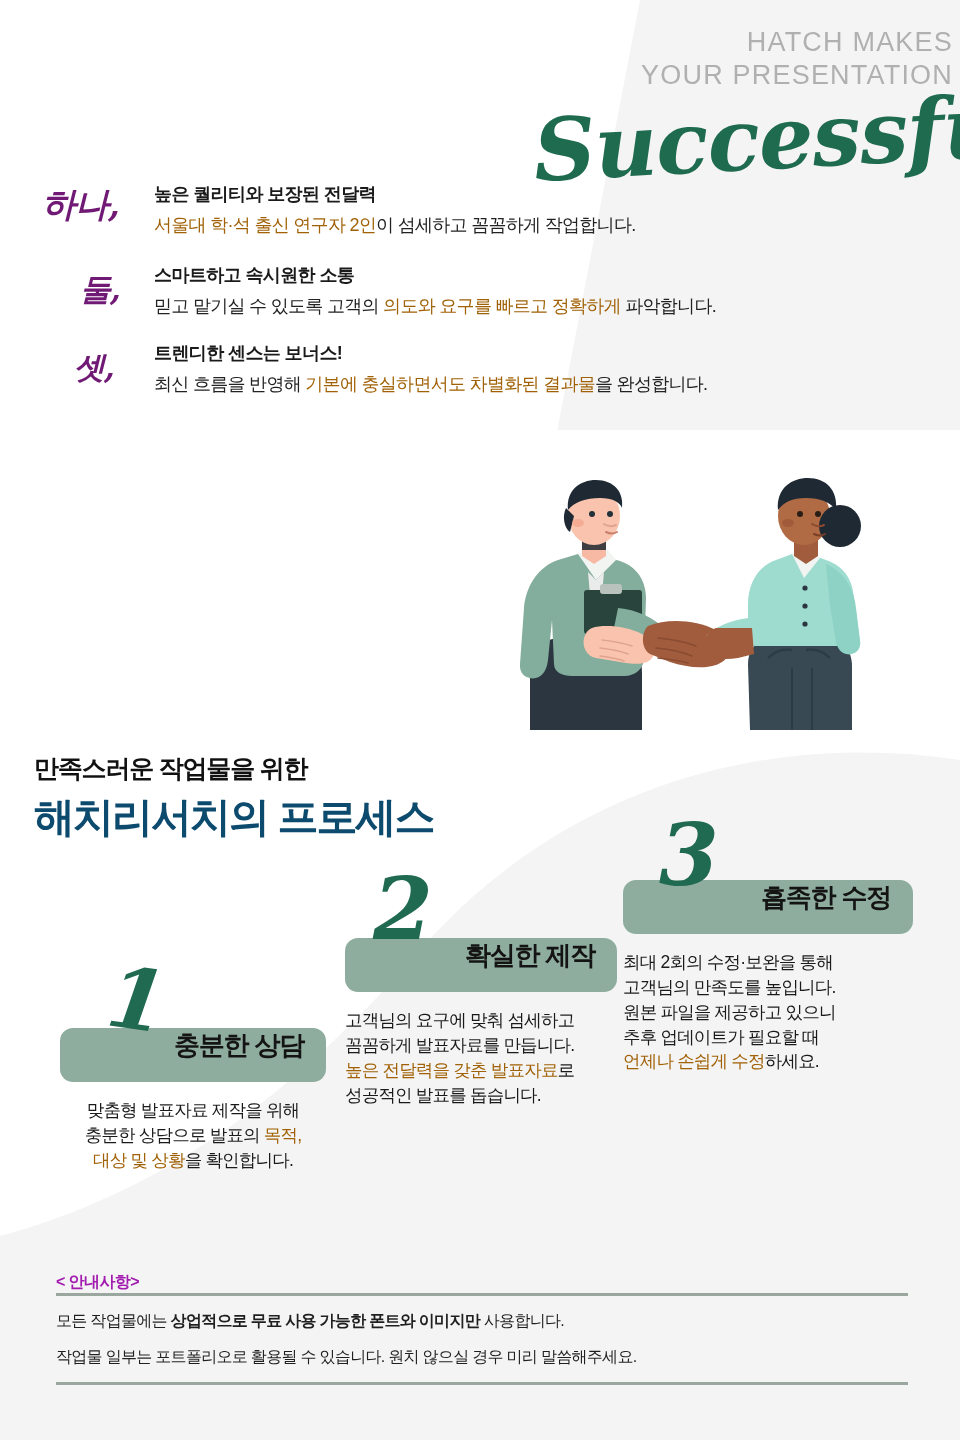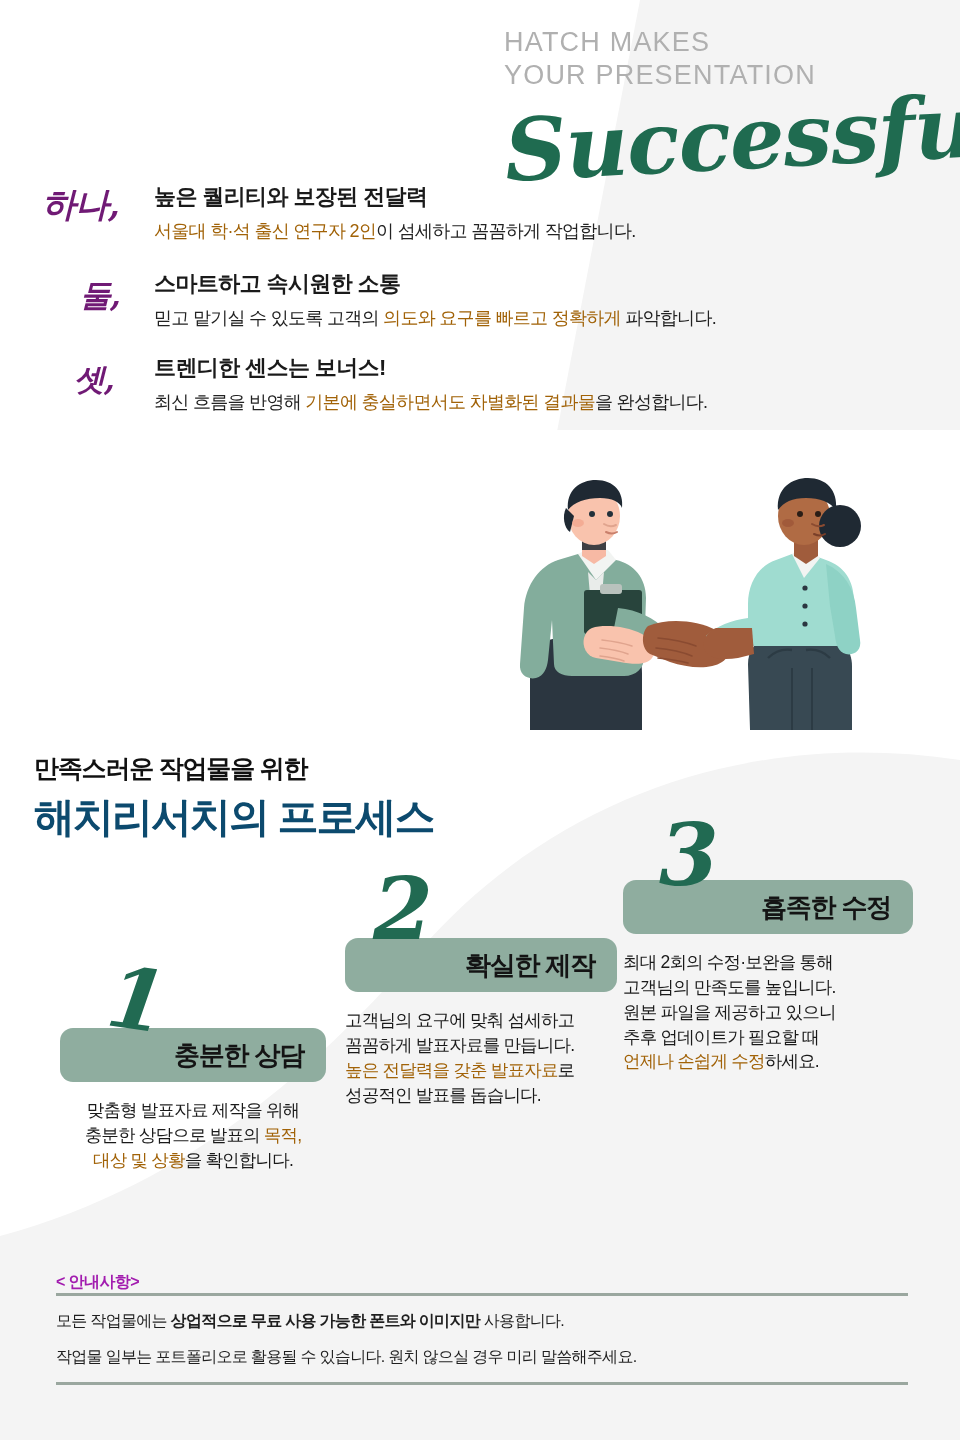--- a/index.html
+++ b/index.html
@@ -17,21 +17,21 @@
     background:#ffffff;
     clip-path:polygon(0 0, 640px 0, 540px 520px, 0 520px);
   }
   .bg-white-body {
     position:absolute; left:0; top:430px; width:960px; height:830px;
     overflow:hidden;
   }
   .bg-white-body svg { display:block; }
 
   
-  .header { position:absolute; right:36px; top:26px; width:420px; text-align:left; }
+  .header { position:absolute; right:7px; top:26px; width:420px; text-align:right; }
   .header-line {
     color:#b0b0b0; font-size:27px; letter-spacing:1.2px; line-height:1.22;
     font-weight:400; white-space:nowrap;
   }
   .header-script {
     color:#1f6b50; font-size:86px; line-height:1.0; margin-top:-6px;
     font-family:"DejaVu Serif",serif; font-style:italic; font-weight:700;
     letter-spacing:-1px; transform:rotate(-3deg); transform-origin:right center;
   }
 
@@ -40,21 +40,21 @@
   .benefit { position:relative; margin-bottom:26px; }
   .benefit-num {
     position:absolute; left:0; top:0; width:110px; text-align:left;
     color:#701a75; font-size:34px; font-weight:700; font-style:italic;
     font-family:"DejaVu Serif",serif; letter-spacing:-1px;
   }
   .benefit-num.b2 { left:38px; font-size:31px; top:6px; }
   .benefit-num.b3 { left:32px; font-size:31px; top:6px; }
   .benefit-body { margin-left:112px; }
   .benefit-title {
-    font-size:22px; font-weight:700; color:#1a1a1a; letter-spacing:-0.6px;
+    font-size:18px; font-weight:700; color:#1a1a1a; letter-spacing:-0.6px;
     margin-bottom:7px;
   }
   .benefit-desc { font-size:18px; color:#222; letter-spacing:-0.7px; line-height:1.35; }
   .hl { color:#a16207; }
 
   
   .illus { position:absolute; left:500px; top:468px; width:400px; height:262px; }
 
   
   .proc-sub {
@@ -66,21 +66,21 @@
     font-size:41px; font-weight:700; color:#0c4a6e; letter-spacing:-2px;
   }
 
   .step { position:absolute; }
   .step-num {
     position:absolute; color:#216a52; font-weight:700; font-style:italic;
     font-family:"DejaVu Serif",serif; line-height:1; z-index:3; user-select:none;
   }
   .step-pill {
     position:relative; background:#8fad9f; border-radius:13px;
-    height:54px; display:flex; align-items:center; justify-content:flex-end;
+    height:54px; display:flex; align-items:flex-start; justify-content:flex-end;
     padding-right:22px; box-sizing:border-box; z-index:2;
   }
   .step-pill-label {
     font-size:26px; font-weight:700; color:#141414; letter-spacing:-1.2px;
   }
   .step-desc {
     margin-top:16px; font-size:17.5px; line-height:1.42; color:#1a1a1a;
     letter-spacing:-0.8px;
   }
 

